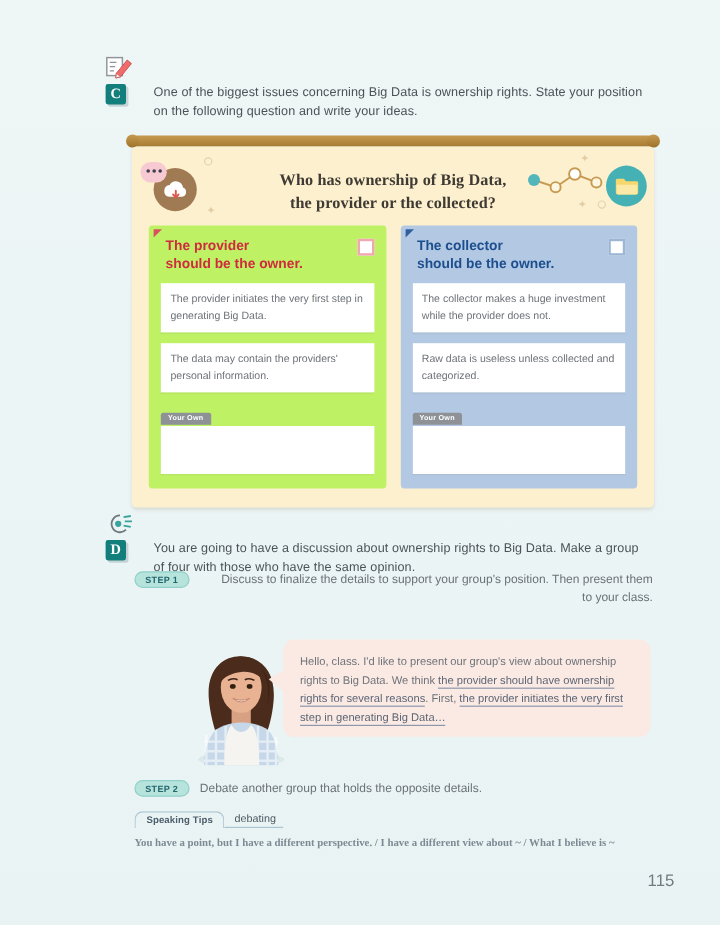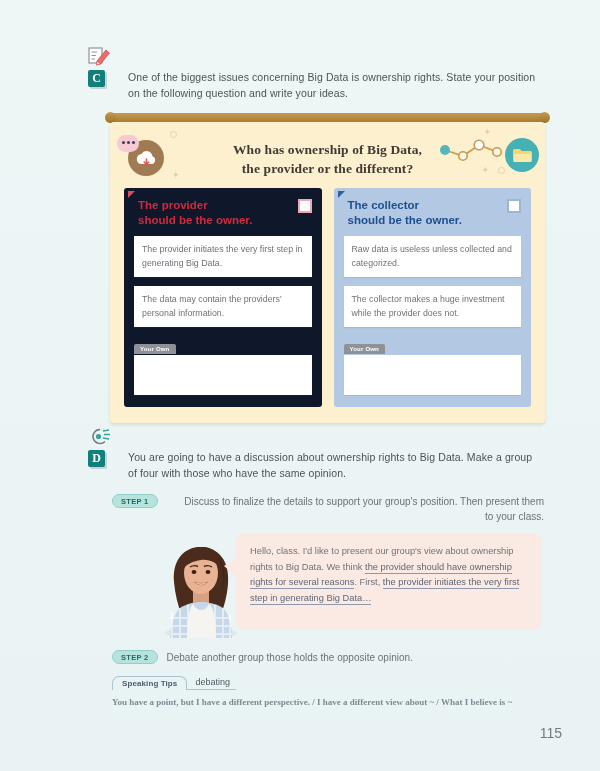--- a/index.html
+++ b/index.html
@@ -82,21 +82,21 @@
   .sparkle { color: #e3cda4; font-size: 9px; line-height: 9px; }
   .folder-badge {
     right: 6px; top: 16px; width: 34px; height: 34px; border-radius: 50%;
     background: #46b1b5;
   }
   .folder-glyph { position:absolute; left: 8px; top: 10px; }
 
   
   .cards { display: flex; gap: 12px; }
   .card { position: relative; flex: 1; padding: 10px 10px 12px 10px; border-radius: 3px; }
-  .card.provider  { background: #0f172a; }
+  .card.provider  { background: #bef264; }
   .card.collector { background: #b3c8e2; }
   .card:before {
     content:""; position:absolute; left:4px; top:3px;
     border-left: 7px solid transparent; border-top: 7px solid transparent;
   }
   .card.provider:before  { border-left-color:#d9505f; border-top-color:#d9505f;
      width:0;height:0;border-left:7px solid #d9505f;border-bottom:7px solid transparent;border-top:none; }
   .card.collector:before { width:0;height:0;border-left:7px solid #2e5f9e;border-bottom:7px solid transparent;border-top:none; }
 
   .card-head { display:flex; align-items:flex-start; justify-content:space-between; }
@@ -136,21 +136,21 @@
   .step-text { margin-left: 9px; font-size: 10px; line-height: 15px; color: #6b7277; text-align: right; }
 
   
   .talk-wrap { position: absolute; left: 160px; top: 530px; width: 382px; height: 108px; }
   .photo {
     position: absolute; left: 0; bottom: 0; width: 82px; height: 100px;
     overflow: hidden;
   }
   .bubble {
     position: absolute; left: 76px; top: 3px; width: 306px;
-    background: #fbe9e4; border-radius: 9px; padding: 11px 13px 24px 14px;
+    background: #fbe9e4; border-radius: 9px; padding: 11px 13px 8px 14px;
     font-size: 9.3px; line-height: 15.6px; color: #6e7479;
   }
   .bubble:before {
     content:""; position:absolute; left:-12px; top: 24px;
     border-top: 9px solid transparent; border-bottom: 12px solid transparent;
     border-right: 14px solid #fbe9e4;
   }
   .bubble u { text-decoration: none; border-bottom: 1px solid #8d98ad; color:#5d6775; padding-bottom:1px; }
 
   
@@ -232,21 +232,21 @@
         <div class="folder-glyph">
           <svg width="19" height="15" viewBox="0 0 19 15">
             <path d="M0 2.5 a1.5 1.5 0 0 1 1.5 -1.5 H7 l1.6 2 H17.5 a1.5 1.5 0 0 1 1.5 1.5 V12.5 a1.5 1.5 0 0 1 -1.5 1.5 H1.5 A1.5 1.5 0 0 1 0 12.5 Z" fill="#f5d76e"></path>
             <path d="M1 6 H18 V12.8 a1.2 1.2 0 0 1 -1.2 1.2 H2.2 A1.2 1.2 0 0 1 1 12.8 Z" fill="#fbe9a8"></path>
           </svg>
         </div>
       </div>
 
       <div class="board-title">
         <span>Who has ownership of Big Data,</span><br>
-        <span>the provider or the different?</span>
+        <span>the provider or the collected?</span>
       </div>
 
       <div class="cards">
 
         <div class="card provider">
           <div class="card-head">
             <div class="card-title">
               <span>The provider</span><br>
               <span>should be the owner.</span>
             </div>
@@ -261,22 +261,22 @@
         </div>
 
         <div class="card collector">
           <div class="card-head">
             <div class="card-title">
               <span>The collector</span><br>
               <span>should be the owner.</span>
             </div>
             <div class="checkbox"></div>
           </div>
+          <div class="reason">The collector makes a huge investment while the provider does not.</div>
           <div class="reason">Raw data is useless unless collected and categorized.</div>
-          <div class="reason">The collector makes a huge investment while the provider does not.</div>
           <div class="yourown-wrap">
             <div class="yourown-tag">Your Own</div>
             <div class="yourown-box"></div>
           </div>
         </div>
 
       </div>
     </div>
   </div>
 
@@ -287,21 +287,21 @@
         <circle cx="10.5" cy="10.5" r="2.6" fill="#38a39c"></circle>
         <line x1="15" y1="5" x2="21" y2="4" stroke="#38a39c" stroke-width="1.5"></line>
         <line x1="16" y1="8.5" x2="22" y2="8.5" stroke="#38a39c" stroke-width="1.5"></line>
         <line x1="15" y1="12" x2="21" y2="13" stroke="#38a39c" stroke-width="1.5"></line>
       </svg>
     </div>
     <div class="marker">D</div>
     <div class="act-text">You are going to have a discussion about ownership rights to Big Data. Make a group of four with those who have the same opinion.</div>
   </div>
 
-  <div class="step-row" style="left:112px; top:494px; width:432px;gap:15px;">
+  <div class="step-row" style="left:112px; top:476px; width:432px;gap:15px;">
     <div class="step-chip">STEP 1</div>
     <div class="step-text">Discuss to finalize the details to support your group's position. Then present them to your class.</div>
   </div>
 
   <div class="talk-wrap">
     <div class="photo">
       <svg width="82" height="100" viewBox="0 0 82 100">
         <rect x="0" y="0" width="82" height="100" fill="#eaf4f4"></rect>
         <ellipse cx="41" cy="95" rx="36" ry="6" fill="#dbe9ea"></ellipse>
 
@@ -338,21 +338,21 @@
       </svg>
     </div>
 
     <div class="bubble">
       <span>Hello, class. I'd like to present our group's view about ownership rights to Big Data. We think </span><u>the provider should have ownership rights for several reasons</u><span>. First, </span><u>the provider initiates the very first step in generating Big Data…</u>
     </div>
   </div>
 
   <div class="step-row" style="left:112px; top:650px; width:432px;">
     <div class="step-chip">STEP 2</div>
-    <div class="step-text">Debate another group those holds the opposite opinion.</div>
+    <div class="step-text">Debate another group that holds the opposite details.</div>
   </div>
 
   <div class="tips">
     <div class="tips-head">
       <div class="tips-label">Speaking Tips</div>
       <div class="tips-topic tips-underline">debating</div>
     </div>
     <div class="tips-body">You have a point, but I have a different perspective. / I have a different view about ~ / What I believe is ~</div>
   </div>
 

